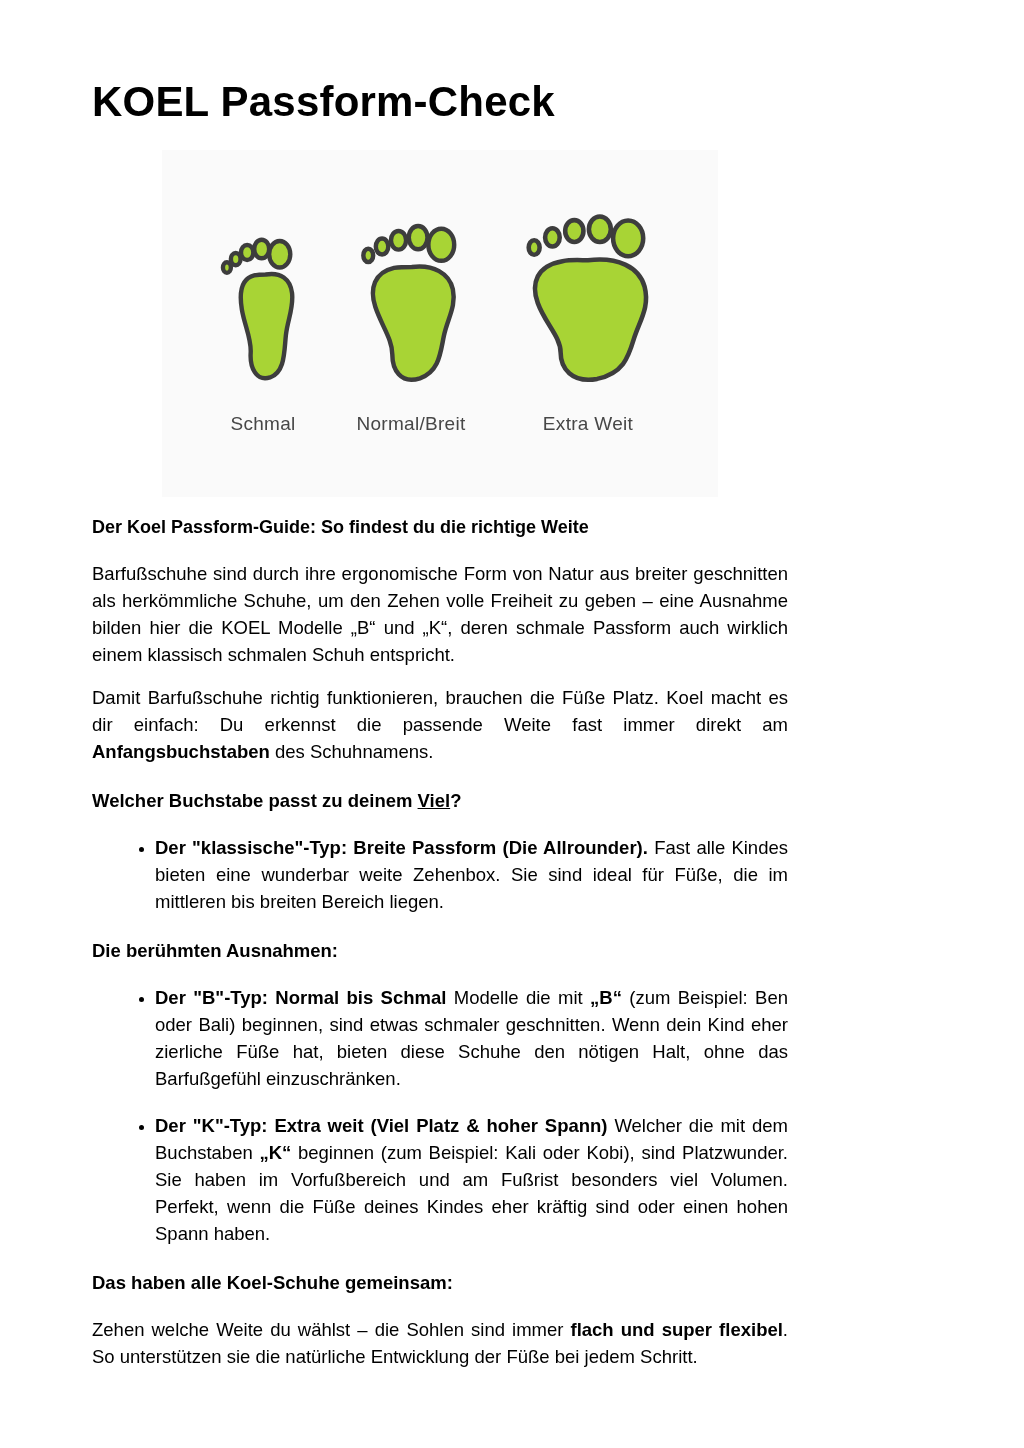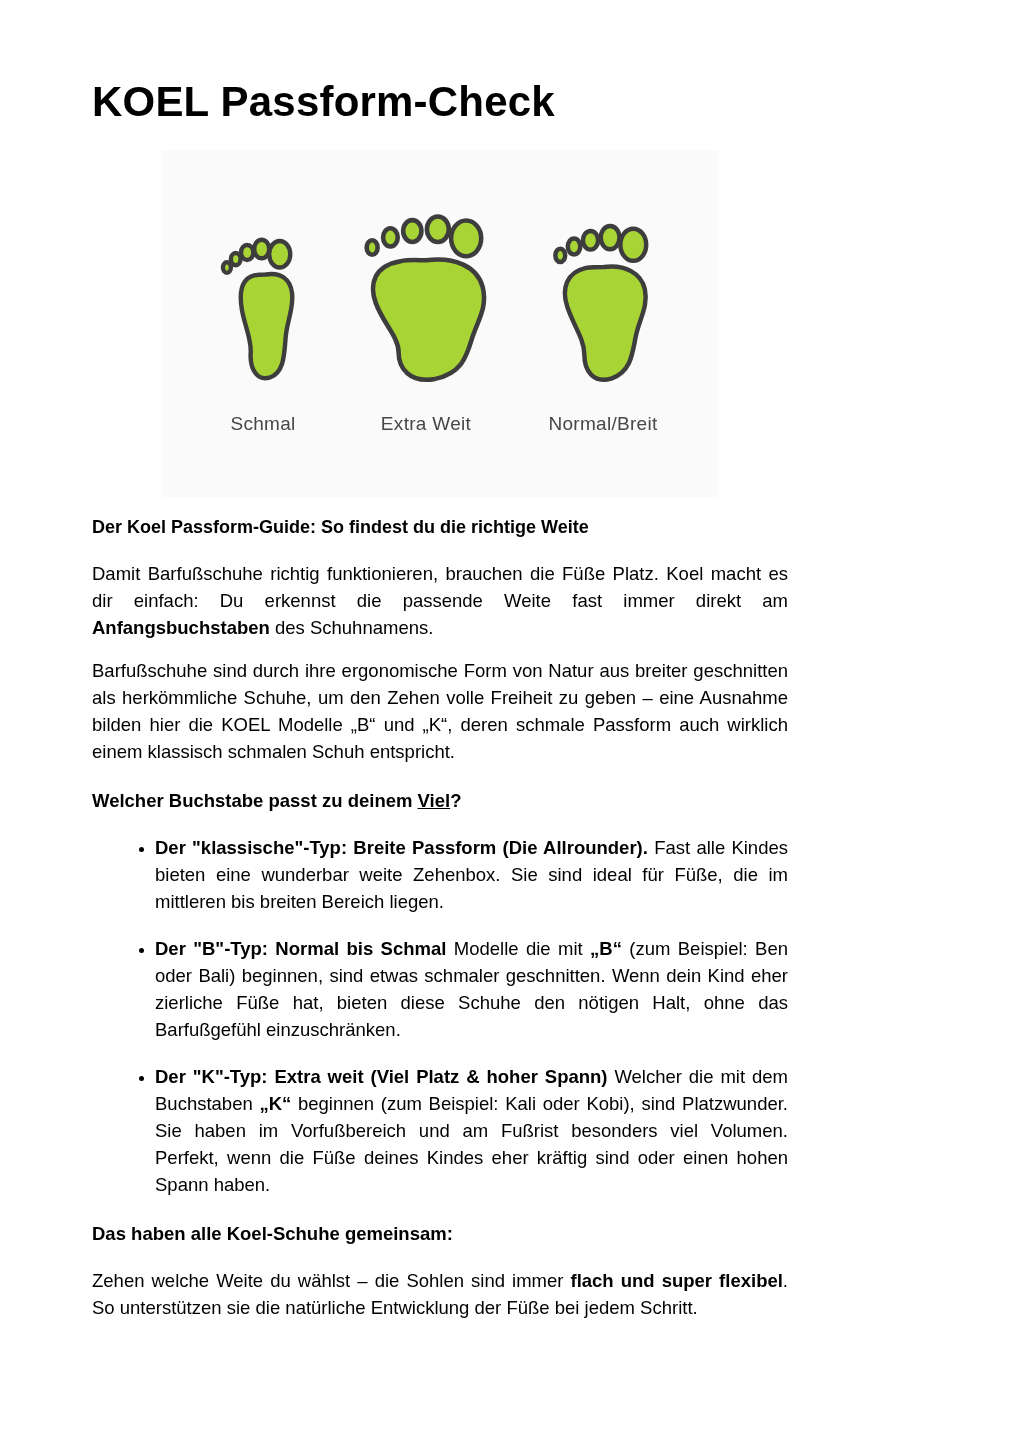--- a/index.html
+++ b/index.html
@@ -93,76 +93,77 @@
             <ellipse cx="48.5" cy="26" rx="8.5" ry="10.5"></ellipse>
             <ellipse cx="32" cy="30" rx="7" ry="8.5"></ellipse>
             <ellipse cx="19" cy="37.5" rx="5.5" ry="7"></ellipse>
             <ellipse cx="9" cy="47" rx="4.5" ry="6"></ellipse>
           </g>
         </svg>
         <div class="foot-label">Schmal</div>
       </div>
 
       <div class="foot-col">
+        <svg width="116" height="171" viewBox="0 0 130 192">
+          <g stroke-width="5" stroke-linejoin="round" fill="#a8d435" stroke="#3d3d3d">
+            <path d="M 66 55
+                     C 90 52 108 62 112 80
+                     C 116 99 106 113 102 132
+                     C 98 151 97 172 75 180
+                     C 53 187 44 170 44 153
+                     C 44 136 32 121 25 100
+                     C 18 79 24 61 46 56
+                     C 53 55 60 55 66 55 Z"></path>
+            <ellipse cx="99" cy="30" rx="14.5" ry="18"></ellipse>
+            <ellipse cx="73" cy="22" rx="10.5" ry="13"></ellipse>
+            <ellipse cx="51" cy="25" rx="8.5" ry="10.5"></ellipse>
+            <ellipse cx="32.5" cy="32" rx="7" ry="9"></ellipse>
+            <ellipse cx="17" cy="42" rx="5.5" ry="7.5"></ellipse>
+          </g>
+        </svg>
+        <div class="foot-label">Normal/Breit</div>
+      </div>
+
+      <div class="foot-col">
         <svg width="146" height="179" viewBox="0 0 160 196">
           <g stroke-width="5" stroke-linejoin="round" fill="#a8d435" stroke="#3d3d3d">
             <path d="M 80 55
                      C 112 51 136 62 142 84
                      C 148 107 136 122 130 142
                      C 124 162 118 179 90 185
                      C 62 190 50 173 50 156
                      C 50 139 33 124 25 102
                      C 17 80 24 61 52 56
                      C 62 54 72 55 80 55 Z"></path>
             <ellipse cx="124" cy="31" rx="16.5" ry="19.5"></ellipse>
             <ellipse cx="93" cy="21" rx="12" ry="14"></ellipse>
             <ellipse cx="65" cy="23" rx="10" ry="12"></ellipse>
             <ellipse cx="41" cy="30" rx="8" ry="10"></ellipse>
             <ellipse cx="21" cy="41" rx="6" ry="8"></ellipse>
           </g>
         </svg>
         <div class="foot-label">Extra Weit</div>
       </div>
 
-      <div class="foot-col">
-        <svg width="116" height="171" viewBox="0 0 130 192">
-          <g stroke-width="5" stroke-linejoin="round" fill="#a8d435" stroke="#3d3d3d">
-            <path d="M 66 55
-                     C 90 52 108 62 112 80
-                     C 116 99 106 113 102 132
-                     C 98 151 97 172 75 180
-                     C 53 187 44 170 44 153
-                     C 44 136 32 121 25 100
-                     C 18 79 24 61 46 56
-                     C 53 55 60 55 66 55 Z"></path>
-            <ellipse cx="99" cy="30" rx="14.5" ry="18"></ellipse>
-            <ellipse cx="73" cy="22" rx="10.5" ry="13"></ellipse>
-            <ellipse cx="51" cy="25" rx="8.5" ry="10.5"></ellipse>
-            <ellipse cx="32.5" cy="32" rx="7" ry="9"></ellipse>
-            <ellipse cx="17" cy="42" rx="5.5" ry="7.5"></ellipse>
-          </g>
-        </svg>
-        <div class="foot-label">Normal/Breit</div>
-      </div>
-
     </div>
   </figure>
 
   <h2>Der Koel Passform-Guide: So findest du die richtige Weite</h2>
 
+  <p>Barfußschuhe sind durch ihre ergonomische Form von Natur aus breiter geschnitten als herkömmliche Schuhe, um den Zehen volle Freiheit zu geben – eine Ausnahme bilden hier die KOEL Modelle „B“ und „K“, deren schmale Passform auch wirklich einem klassisch schmalen Schuh entspricht.</p>
+
   <p><span>Damit Barfußschuhe richtig funktionieren, brauchen die Füße Platz. Koel macht es dir einfach: Du erkennst die passende Weite fast immer direkt am </span><b>Anfangsbuchstaben</b><span> des Schuhnamens.</span></p>
-
-  <p>Barfußschuhe sind durch ihre ergonomische Form von Natur aus breiter geschnitten als herkömmliche Schuhe, um den Zehen volle Freiheit zu geben – eine Ausnahme bilden hier die KOEL Modelle „B“ und „K“, deren schmale Passform auch wirklich einem klassisch schmalen Schuh entspricht.</p>
 
   <h3><span>Welcher Buchstabe passt zu deinem </span><span class="u">Viel</span><span>?</span></h3>
 
   <ul>
     <li><b>Der "klassische"-Typ: Breite Passform (Die Allrounder).</b><span> Fast alle Kindes bieten eine wunderbar weite Zehenbox. Sie sind ideal für Füße, die im mittleren bis breiten Bereich liegen.</span></li>
   </ul>
 
+  <h3>Die berühmten Ausnahmen:</h3>
 
   <ul>
     <li><b>Der "B"-Typ: Normal bis Schmal</b><span> Modelle die mit </span><b>„B“</b><span> (zum Beispiel: Ben oder Bali) beginnen, sind etwas schmaler geschnitten. Wenn dein Kind eher zierliche Füße hat, bieten diese Schuhe den nötigen Halt, ohne das Barfußgefühl einzuschränken.</span></li>
     <li><b>Der "K"-Typ: Extra weit (Viel Platz &amp; hoher Spann)</b><span> Welcher die mit dem Buchstaben </span><b>„K“</b><span> beginnen (zum Beispiel: Kali oder Kobi), sind Platzwunder. Sie haben im Vorfußbereich und am Fußrist besonders viel Volumen. Perfekt, wenn die Füße deines Kindes eher kräftig sind oder einen hohen Spann haben.</span></li>
   </ul>
 
   <h3>Das haben alle Koel-Schuhe gemeinsam:</h3>
 
   <p><span>Zehen welche Weite du wählst – die Sohlen sind immer </span><b>flach und super flexibel</b><span>. So unterstützen sie die natürliche Entwicklung der Füße bei jedem Schritt.</span></p>
 

